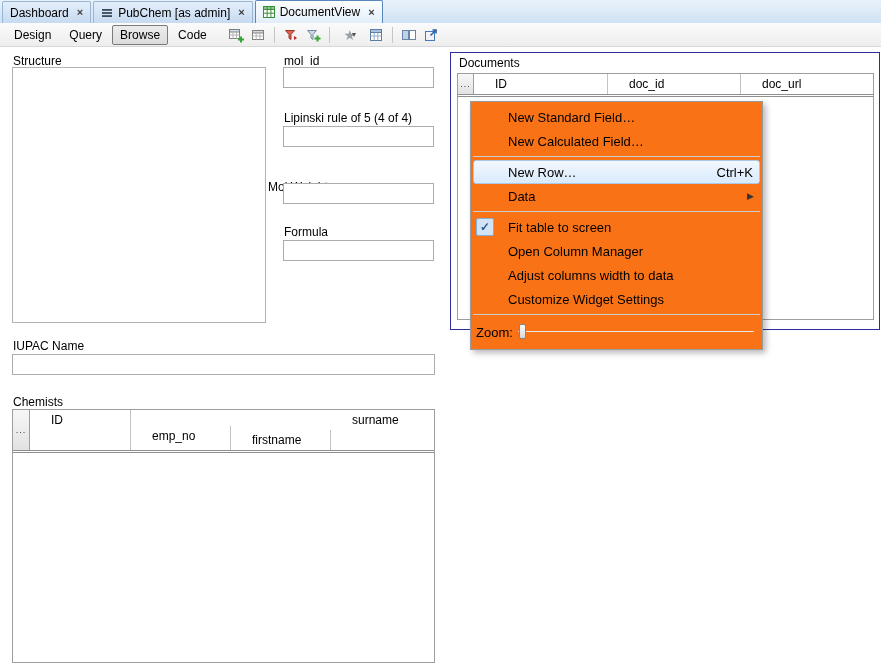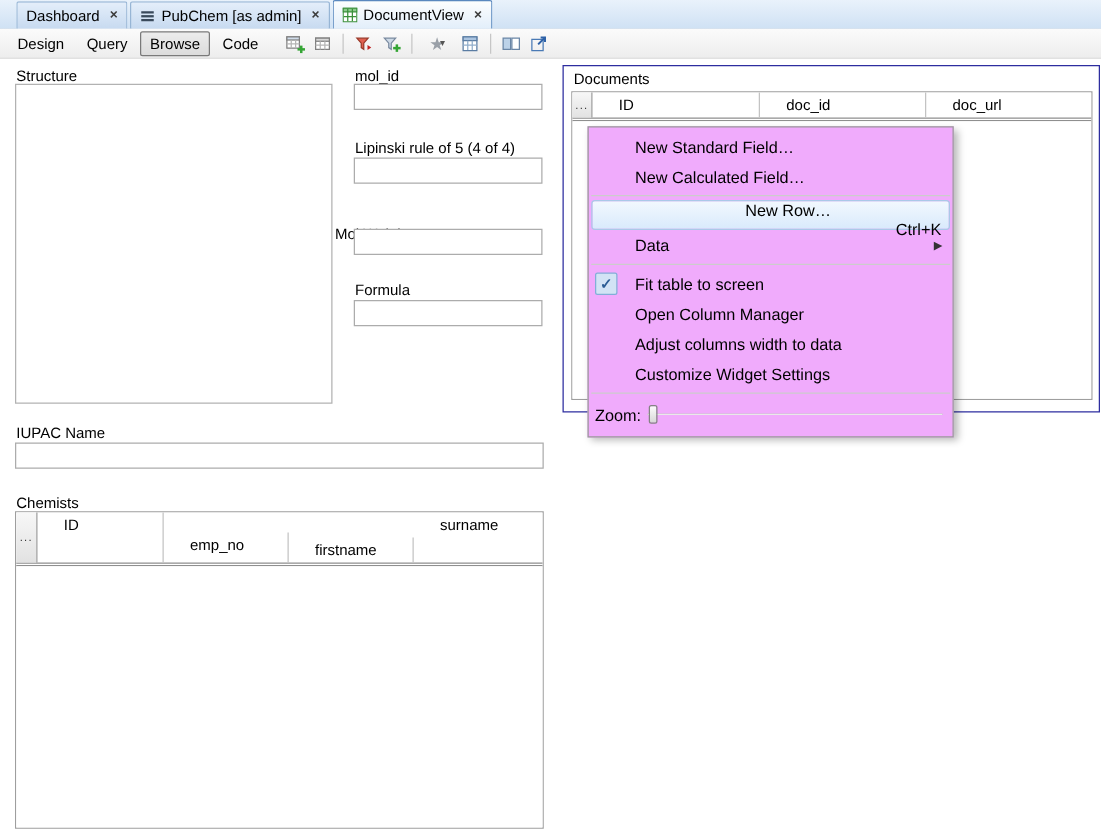--- a/index.html
+++ b/index.html
@@ -1,20 +1,20 @@
 <!DOCTYPE html>
 <html><head>
 <meta charset="utf-8">
 <style>
   *{box-sizing:border-box;margin:0;padding:0;}
   html,body{width:881px;height:670px;}
   body{font-family:"Liberation Sans",sans-serif;font-size:12px;background:#fff;color:#000;position:relative;overflow:hidden;}
 
   
-  .tabbar{position:absolute;left:0;top:0;width:881px;height:24px;background:linear-gradient(#e9f2fb,#cfe1f4);border-bottom:1px solid #95adc6;display:flex;align-items:flex-end;padding-left:13px;}
+  .tabbar{position:absolute;left:0;top:0;width:881px;height:24px;background:linear-gradient(#e9f2fb,#cfe1f4);border-bottom:1px solid #95adc6;display:flex;align-items:flex-end;padding-left:2px;}
   .tab{height:22px;display:flex;align-items:center;gap:5px;padding:0 7px;background:linear-gradient(#e4eefa,#c7daf0);border:1px solid #97b5d5;border-bottom:none;border-radius:2px 2px 0 0;margin-right:2px;white-space:nowrap;cursor:default;}
   .tab.active{background:linear-gradient(#fdfefe,#e2eefa);border-color:#5a88be;height:23px;}
   .tab-close{font-size:11px;font-weight:bold;color:#3c3c3c;padding-left:3px;line-height:1;}
   .tab-icon{display:inline-flex;align-items:center;}
 
   
   .toolbar{position:absolute;left:0;top:23px;width:881px;height:24px;background:linear-gradient(#fbfbfb,#ededed);border-bottom:1px solid #d8d8d8;display:flex;align-items:center;padding:0 6px;}
   .tool-btn{padding:2px 7px;border:1px solid transparent;border-radius:2px;margin-right:2px;}
   .tool-btn.pressed{border-color:#7a7a7a;background:linear-gradient(#ececec,#dcdcdc);}
   .tool-sep{width:1px;height:16px;background:#c6c6c6;margin:0 5px;}
@@ -34,23 +34,23 @@
   .hcell.last{border-right:none;flex:1;}
   .selector-btn{background:linear-gradient(#f7f7f7,#e2e2e2);border-right:1px solid #9e9e9e;display:flex;align-items:center;justify-content:center;font-size:9px;color:#333;letter-spacing:1px;padding:0;}
   .grid-body{flex:1;background:#fff;}
 
   
   .doc-panel{position:absolute;left:450px;top:52px;width:430px;height:278px;border:1px solid #2d2d9f;background:#fff;}
   .doc-title{position:absolute;left:8px;top:3px;}
   .doc-grid{left:6px;top:20px;width:417px;height:247px;}
 
   
-  .menu{position:absolute;left:470px;top:101px;width:293px;background:#f0abfc;border:1px solid #9a9a9a;box-shadow:3px 3px 6px rgba(0,0,0,.28);padding:3px 0;z-index:20;font-size:13px;}
+  .menu{position:absolute;left:470px;top:101px;width:293px;background:#f97316;border:1px solid #9a9a9a;box-shadow:3px 3px 6px rgba(0,0,0,.28);padding:3px 0;z-index:20;font-size:13px;}
   .menu-item{height:24px;display:flex;align-items:center;padding:0 8px 0 37px;position:relative;}
-  .menu-item.highlight{margin:0 2px;padding:0 6px 0 34px;border:1px solid #abc8e8;border-radius:3px;background:linear-gradient(#f2f8fe,#d9eafc);flex-direction:column;}
+  .menu-item.highlight{margin:0 2px;padding:0 6px 0 34px;border:1px solid #abc8e8;border-radius:3px;background:linear-gradient(#f2f8fe,#d9eafc);}
   .menu-sep{height:1px;background:#cccccc;margin:3px 2px;}
   .shortcut{margin-left:auto;}
   .submenu-arrow{margin-left:auto;font-size:9px;color:#333;}
   .check-box{position:absolute;left:5px;top:3px;width:18px;height:18px;border:1px solid #82aed8;background:#d2e3f5;border-radius:2px;display:flex;align-items:center;justify-content:center;color:#2b5c94;font-weight:bold;font-size:12px;}
   .menu-zoom{display:flex;align-items:center;height:28px;padding:0 8px 0 5px;}
   .zoom-slider{flex:1;position:relative;height:18px;margin-left:5px;}
   .zoom-groove{position:absolute;left:0;right:0;top:8px;height:1px;background:#9a9a9a;border-bottom:1px solid #e9e9e9;}
   .zoom-handle{position:absolute;left:1px;top:1px;width:7px;height:15px;border:1px solid #848484;border-radius:2px;background:linear-gradient(#fcfcfc,#d7d7d7);}
 </style>
 </head>

